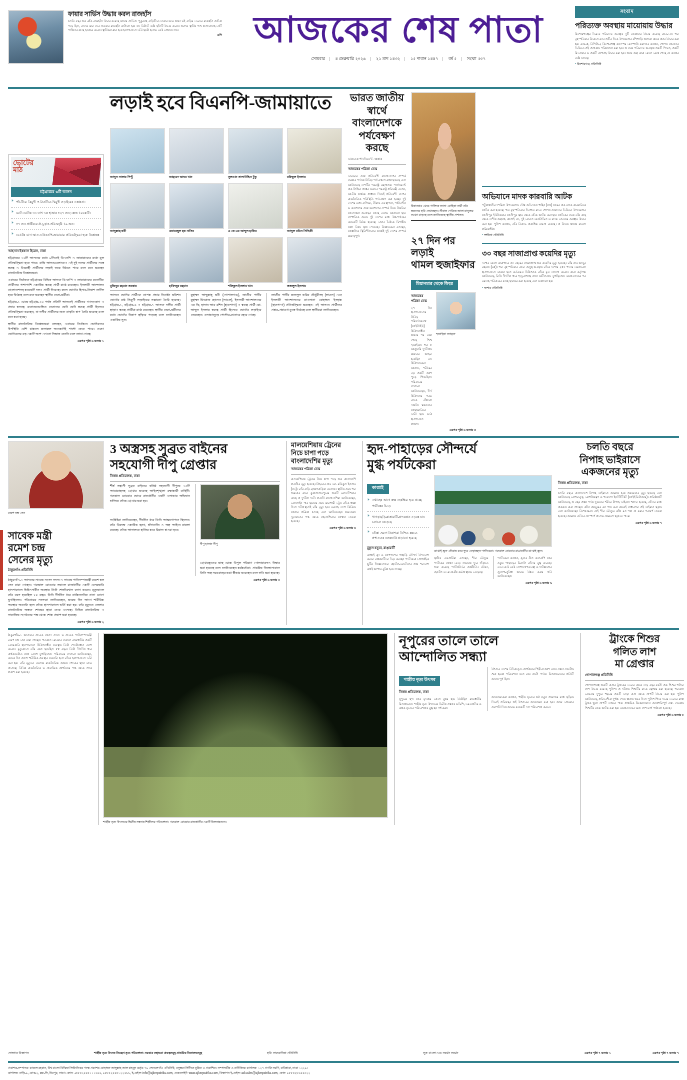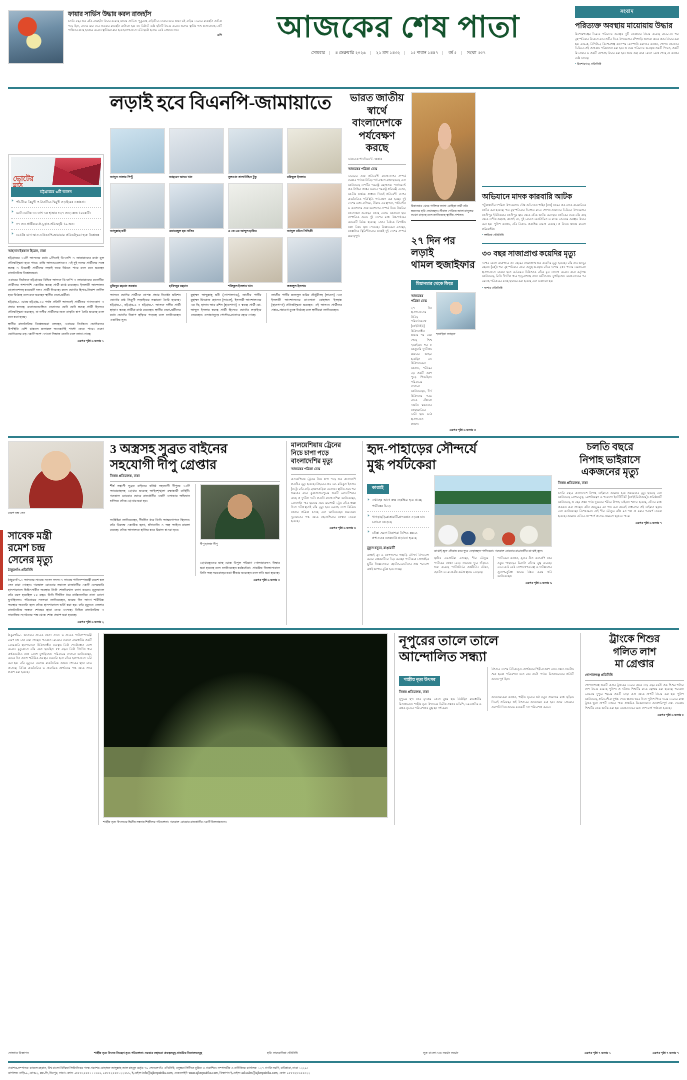--- a/index.html
+++ b/index.html
@@ -37,21 +37,21 @@
   .promo-title {
     font-size: 6.2px; font-weight: bold; color: #111; line-height: 1.2;
     margin-bottom: 2px; letter-spacing: -.1px;
   }
   .promo-body { font-size: 2.9px; line-height: 1.55; text-align: justify; color: #333; }
   .promo-tag { font-size: 2.9px; text-align: right; font-weight: bold; }
 
   .nameplate { flex: 1; text-align: center; padding-top: 6px; }
   .nameplate-title {
     font-family: "Liberation Serif", serif;
-    font-size: 30px; font-weight: bold; color: #14532d;
+    font-size: 36px; font-weight: bold; color: #4c1d95;
     line-height: 1; letter-spacing: 1px; white-space: nowrap;
   }
   .dateline {
     margin-top: 8px; font-size: 4.1px; color: #222; white-space: nowrap;
   }
   .dateline span { margin: 0 2px; }
   .dateline .sep { color: #999; }
 
   .mh-side { width: 104px; flex: none; }
 
@@ -94,21 +94,21 @@
   }
   .kicker { font-size: 3.2px; color: #444; margin-top: 2px; }
 
   
   .voter-box { border: 1px solid #d0d0d0; padding: 2px; }
   .voter-head {
     height: 30px; position: relative; overflow: hidden;
     background: linear-gradient(120deg,#eef2f4 0%, #dfe8ec 100%);
   }
   .voter-head .vh-label {
-    position: absolute; left: 2px; top: 19px;
+    position: absolute; left: 2px; top: 3px;
     font-size: 7px; font-weight: bold; color: #c0392b;
     font-family: "Liberation Serif", serif; line-height: 1.05;
     text-shadow: 0 0 1px #fff;
   }
   .voter-head .vh-cards {
     position: absolute; right: 1px; top: 1px; width: 46px; height: 27px;
     background:
       linear-gradient(25deg, #b3263a 0 40%, transparent 40%),
       linear-gradient(-15deg, #8f1d2e 0 55%, transparent 55%),
       linear-gradient(180deg,#d94a5a,#a01b2c);

